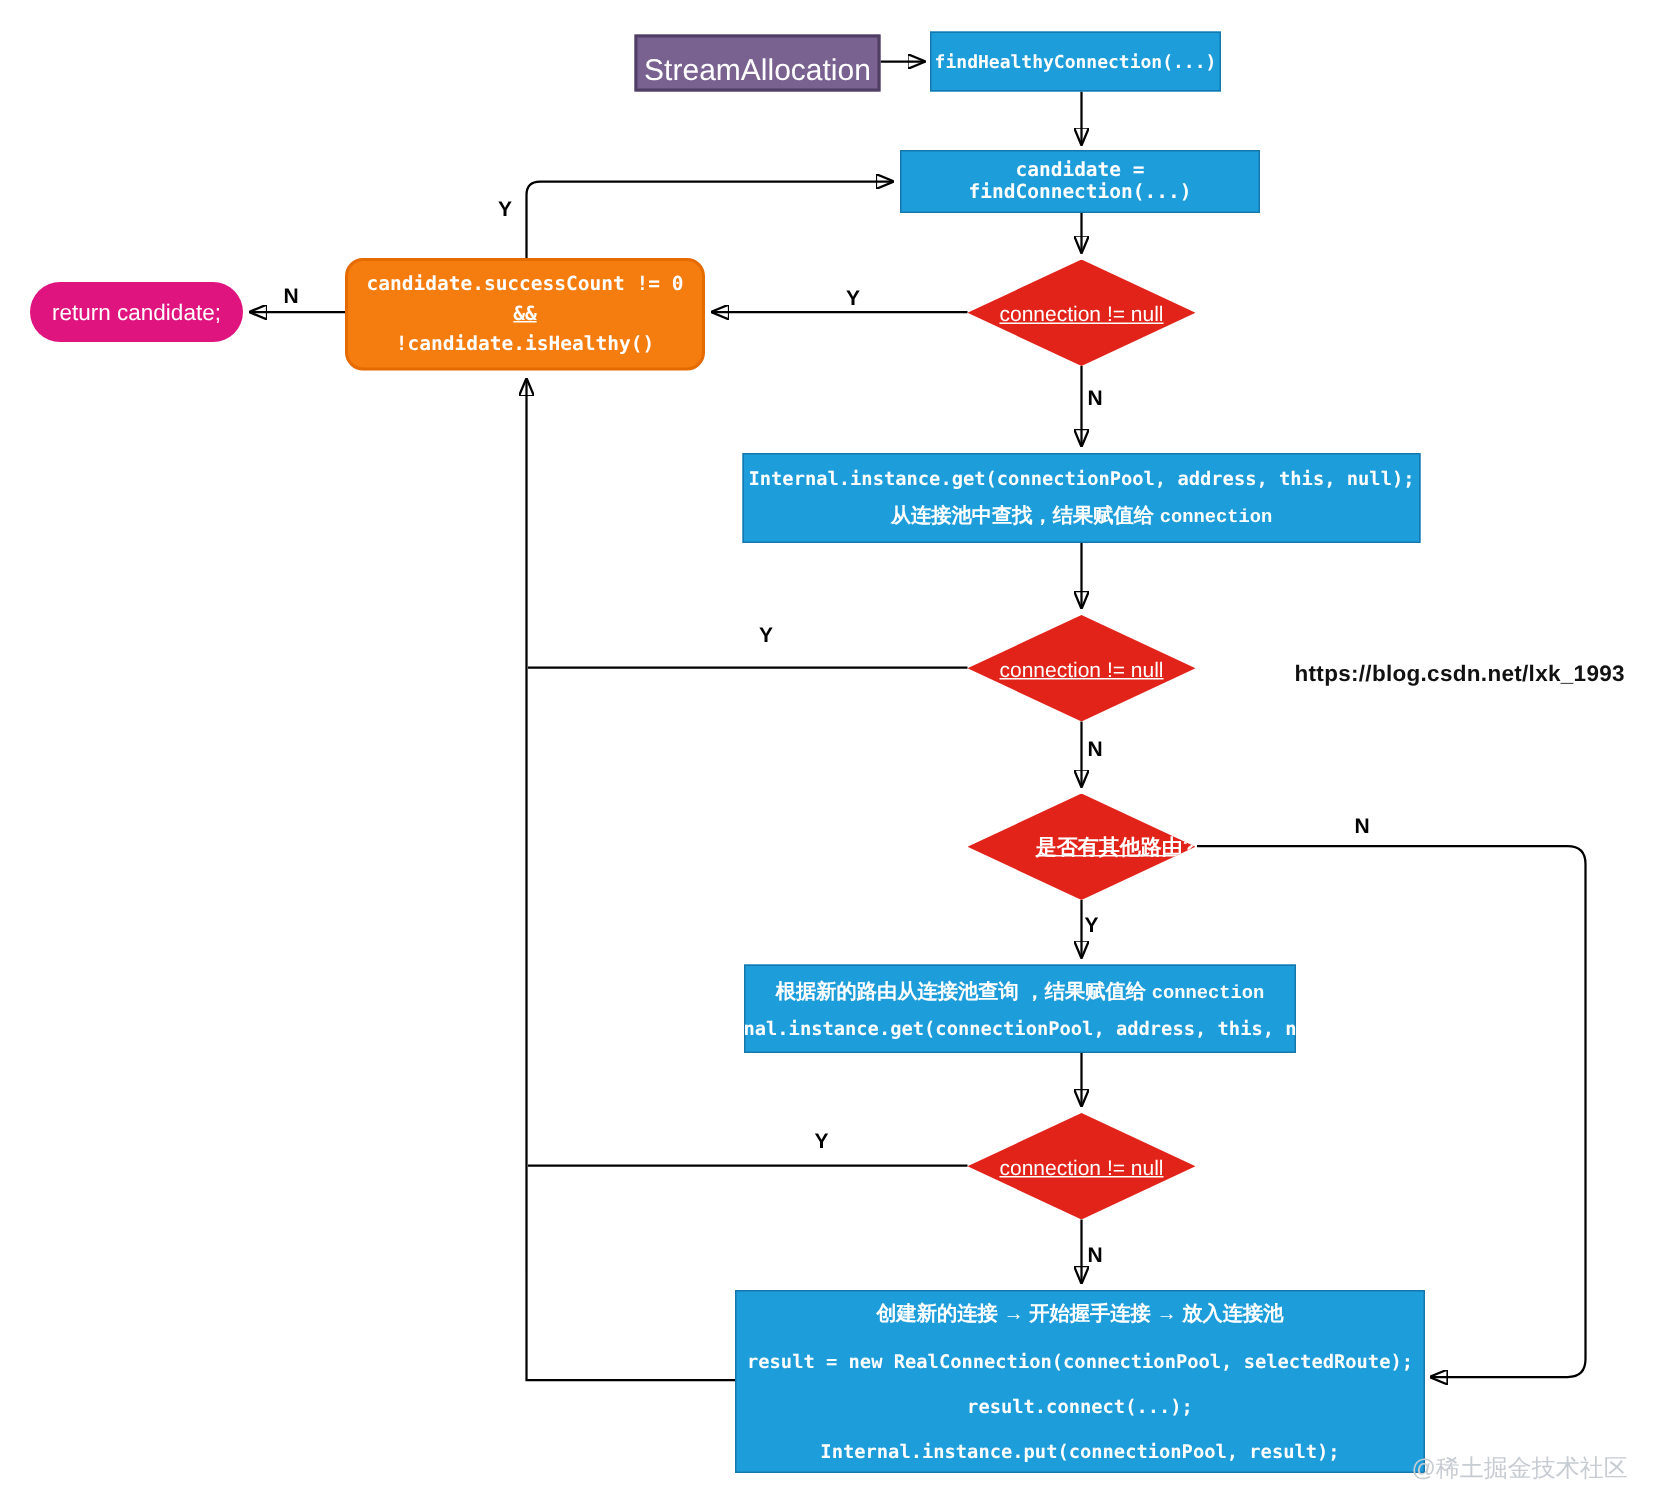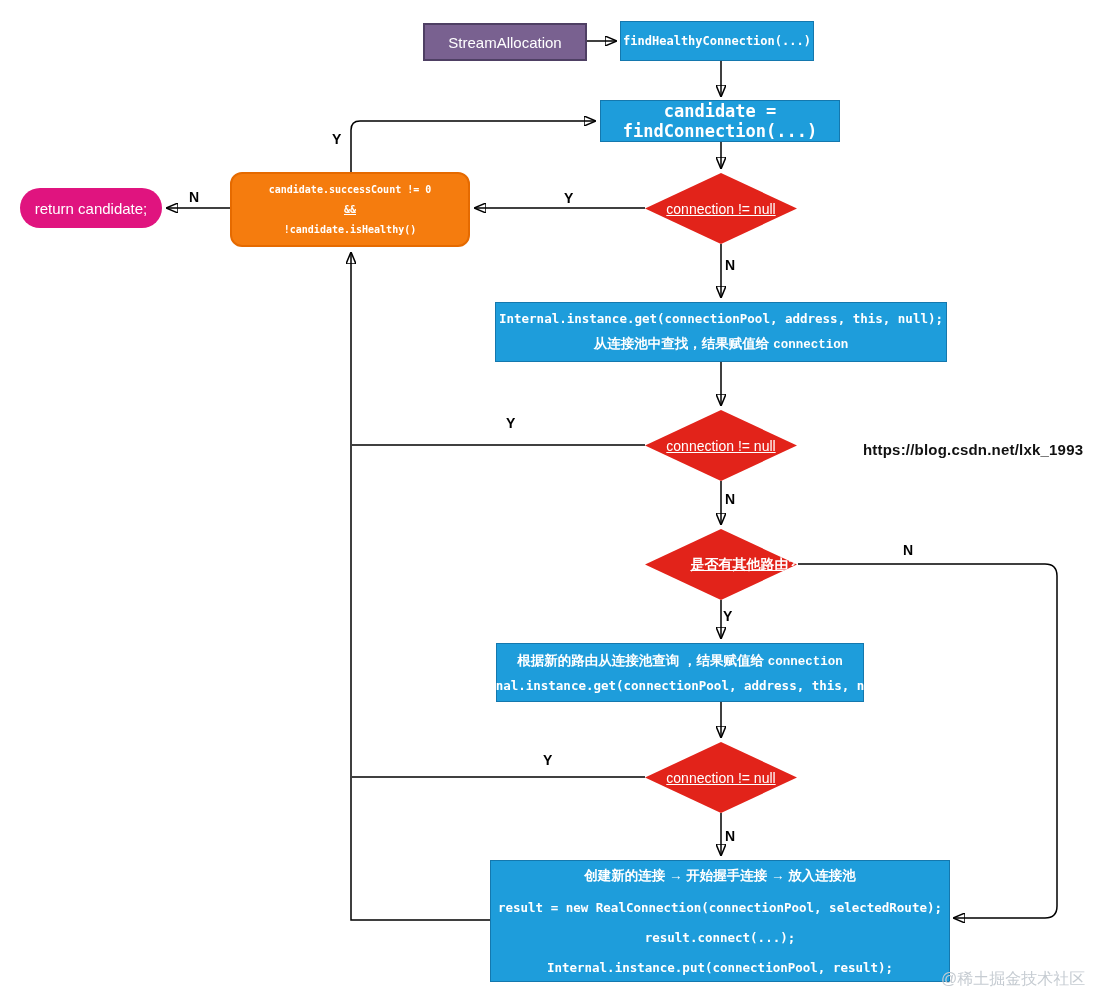--- a/index.html
+++ b/index.html
@@ -11,23 +11,23 @@
   .edges { position:absolute; left:0; top:0; width:1111px; height:1001px; }
   .edges path { stroke:#000; stroke-width:1.5; fill:none; }
 
   .node {
     position:absolute; display:flex; flex-direction:column;
     align-items:center; justify-content:center; text-align:center;
     color:#fff; z-index:2;
   }
   .mono { font-family:"DejaVu Sans Mono", monospace; font-weight:bold; }
 
-  .purple-box { background:#796190; border:2px solid #4e3f63; font-size:15px; }
+  .purple-box { background:#796190; border:2px solid #4e3f63; font-size:20px;justify-content:flex-end; }
   .blue-box   { background:#1e9ddb; border:1px solid #1478ae; }
-  .orange-box { background:#f57c0e; border:2px solid #e56a00; border-radius:12px; font-size:10px; justify-content:space-around; padding:6px 4px; }
+  .orange-box { background:#f57c0e; border:2px solid #e56a00; border-radius:12px; font-size:13px; justify-content:space-around; padding:6px 4px; }
   .pink-box   { background:#e0147f; border-radius:20px; font-size:15px; }
 
   .diamond {
     position:absolute; background:#e2231a;
     clip-path:polygon(50% 0, 100% 50%, 50% 100%, 0 50%);
     display:flex; align-items:center; justify-content:center;
     color:#fff; font-size:14px; z-index:2;text-decoration:underline;
   }
   .code-line { font-family:"DejaVu Sans Mono", monospace; font-weight:bold; font-size:12.5px; white-space:nowrap; }
   .cn-line   { font-weight:bold; font-size:13.5px; white-space:nowrap; }
@@ -86,21 +86,21 @@
   <span class="elabel" style="left:725px; top:828px;">N</span>
 
   <div class="node purple-box" style="left:423px; top:23px; width:164px; height:38px;">
     <span>StreamAllocation</span>
   </div>
 
   <div class="node blue-box mono" style="left:620px; top:21px; width:194px; height:40px; font-size:12px;">
     <span>findHealthyConnection(...)</span>
   </div>
 
-  <div class="node blue-box mono" style="left:600px; top:100px; width:240px; height:42px; font-size:17px;">
+  <div class="node blue-box mono" style="left:600px; top:100px; width:240px; height:42px; font-size:13px;">
     <span>candidate = findConnection(...)</span>
   </div>
 
   <div class="diamond" style="left:645px; top:173px; width:152px; height:71px;">
     <span>connection != null</span>
   </div>
 
   <div class="node orange-box mono" style="left:230px; top:172px; width:240px; height:75px;">
     <span>candidate.successCount != 0</span>
     <span class="underline">&amp;&amp;</span>

